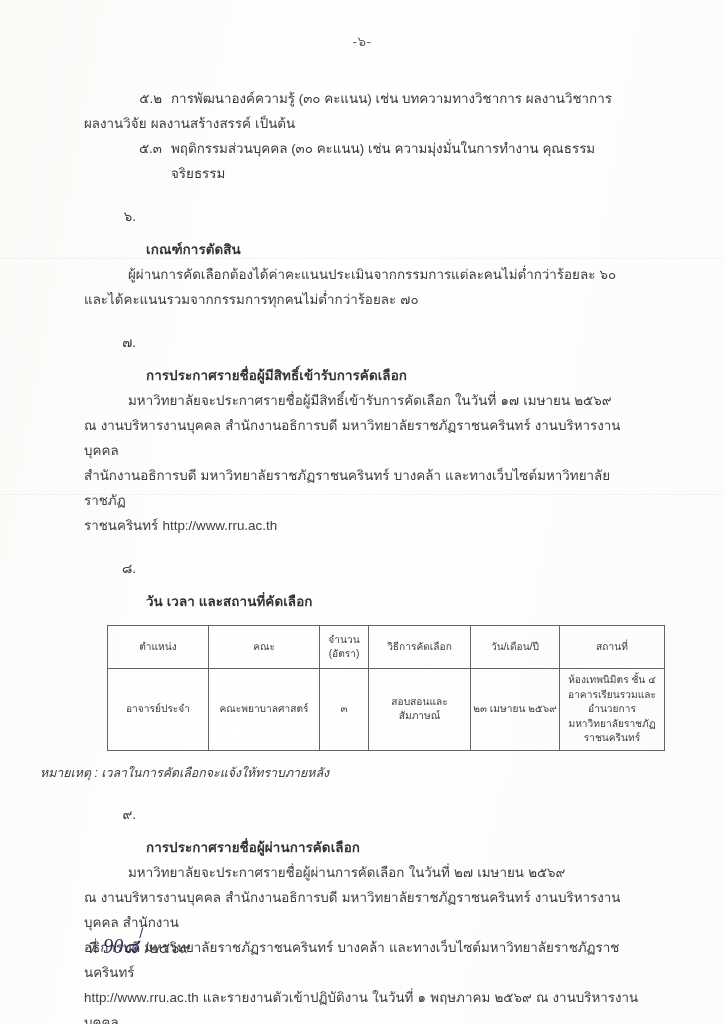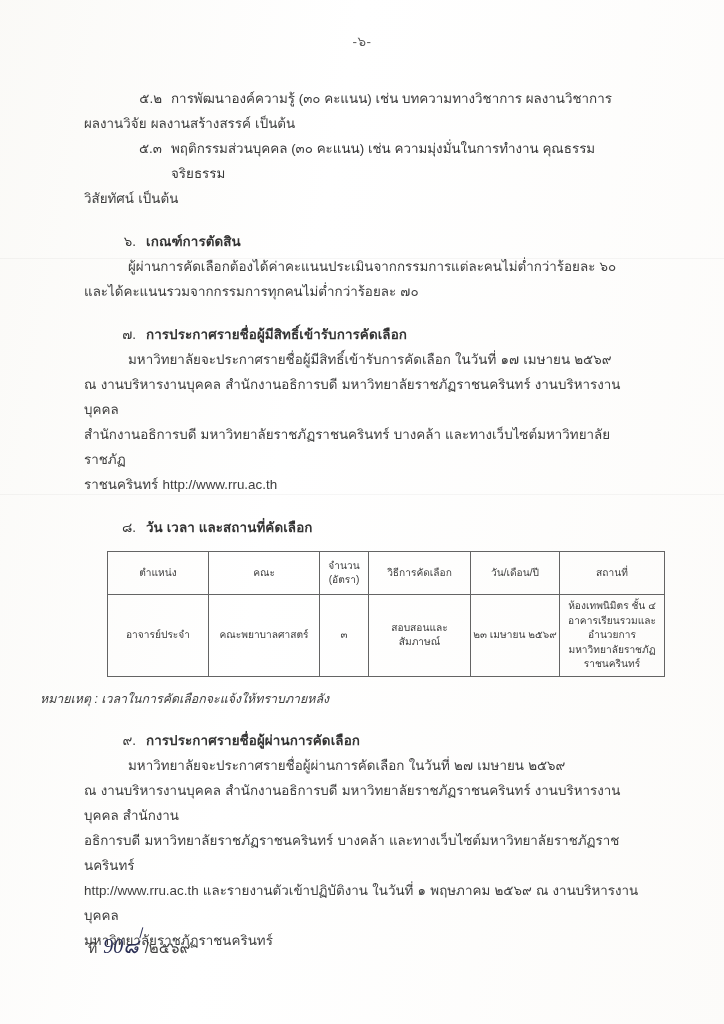--- a/index.html
+++ b/index.html
@@ -65,20 +65,21 @@
   }
   .heading-row .num {
     width: 52px;
     text-align: right;
     padding-right: 10px;
     flex: 0 0 auto;
   }
   .heading-row .txt {
     font-weight: bold;
     letter-spacing: 0.1px;
+    margin-top: 33px;
   }
   .sub-row {
     display: flex;
     padding: 0 84px;
     font-size: 13.4px;
     line-height: 25px;
   }
   .sub-row .snum {
     width: 78px;
     text-align: right;
@@ -188,21 +189,20 @@
     <div class="sub-row">
       <span class="snum">๕.๒</span>
       <span class="txt">การพัฒนาองค์ความรู้ (๓๐ คะแนน) เช่น บทความทางวิชาการ ผลงานวิชาการ</span>
     </div>
     <p class="para">ผลงานวิจัย ผลงานสร้างสรรค์ เป็นต้น</p>
 
     <div class="sub-row">
       <span class="snum">๕.๓</span>
       <span class="txt">พฤติกรรมส่วนบุคคล (๓๐ คะแนน) เช่น ความมุ่งมั่นในการทำงาน คุณธรรมจริยธรรม</span>
     </div>
-    <p class="para">วิสัยทัศน์ เป็นต้น</p>
 
     <div class="gap-md"></div>
 
     <div class="heading-row">
       <span class="num">๖.</span>
       <span class="txt">เกณฑ์การตัดสิน</span>
     </div>
     <p class="para indent-2">ผู้ผ่านการคัดเลือกต้องได้ค่าคะแนนประเมินจากกรรมการแต่ละคนไม่ต่ำกว่าร้อยละ ๖๐</p>
     <p class="para">และได้คะแนนรวมจากกรรมการทุกคนไม่ต่ำกว่าร้อยละ ๗๐</p>
 

